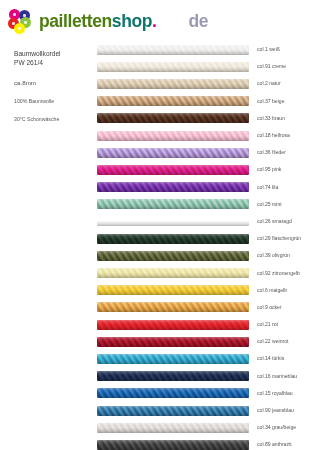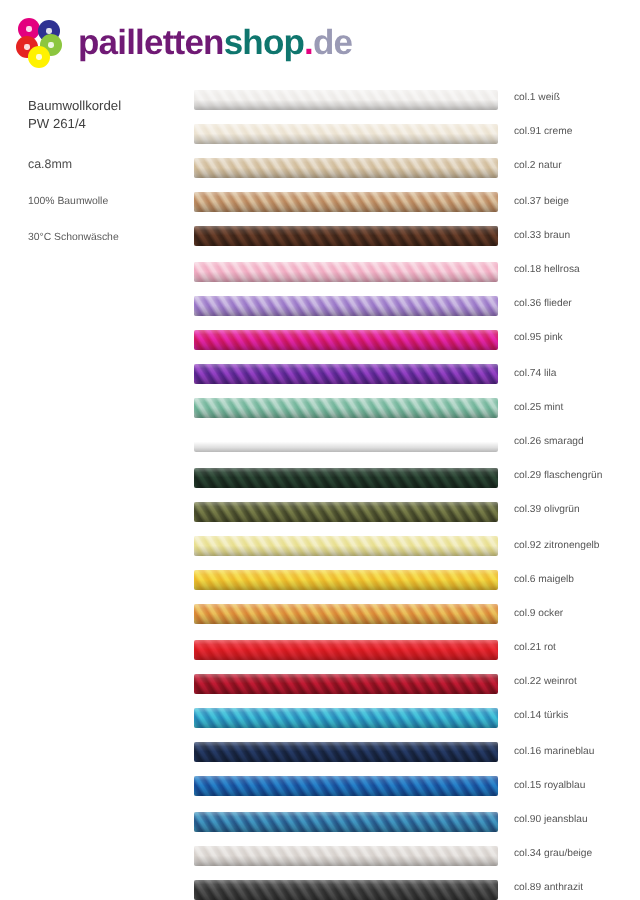--- a/index.html
+++ b/index.html
@@ -57,24 +57,24 @@
   .sq-mr { left: 12px; top: 8px;  background: #8cc63f; }
   .sq-bc { left: 6px;  top: 14px; background: #fff200; }
 
   .wordmark {
     font-size: 17.5px;
     font-weight: bold;
     letter-spacing: -0.4px;
     line-height: 1;
     white-space: nowrap;
   }
-  .wm-paillet { color: #701a75; }
+  .wm-paillet { color: #4d7c0f; }
   .wm-shop    { color: #0f766e; }
   .wm-dot     { color: #e3007f; }
-  .wm-de      { color: #9a9ab5; }
+  .wm-de      { color: #9a9ab5; margin-left: 32px; }
 
   
   .info {
     position: absolute;
     left: 14px;
     top: 49px;
     width: 78px;
     color: #4d4d4d;
   }
   .info .title {

